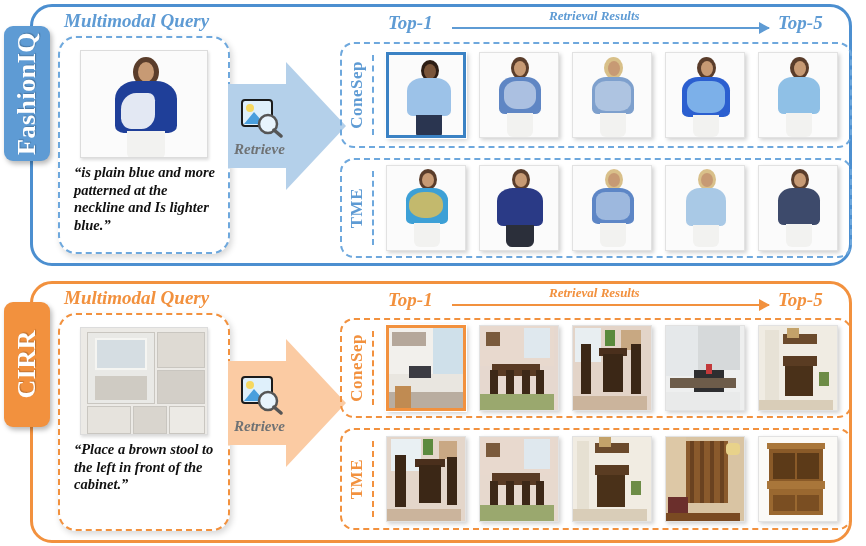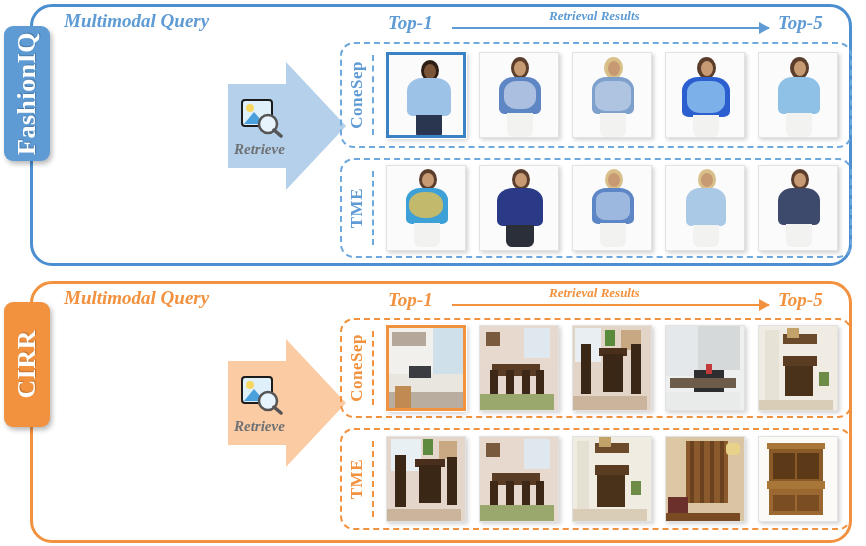--- a/index.html
+++ b/index.html
@@ -176,20 +176,33 @@
 
   <div class="hdr rr blue-txt" style="left:549px; top:8px;">Retrieval Results</div>
 
   <div class="rr-arrow blue-txt" style="left:452px; top:22px; width:317px; color:#5e9bd4;">
     <div class="shaft" style="background:#5e9bd4;"></div>
     <div class="head"></div>
   </div>
 
   <div class="hdr topn blue-txt" style="left:778px; top:12px;">Top-5</div>
 
+  <div class="qcard blue">
+    <div class="qimg">
+      <div class="ph">
+        <div class="bg"></div>
+        <div class="head" style="left:52px; top:6px; width:26px; height:30px;"></div>
+        <div class="face" style="left:57px; top:11px; width:16px; height:20px;"></div>
+        <div class="torso" style="left:34px; top:30px; width:62px; height:52px; background:#1f3f99;"></div>
+        <div class="rect" style="left:40px; top:42px; width:34px; height:36px; background:#f4f6fb; border-radius:45% 20% 40% 30%; opacity:.92;"></div>
+        <div class="legs" style="left:46px; top:80px; width:38px; height:28px;"></div>
+      </div>
+    </div>
+    <div class="qtext">“is plain blue and more patterned at the neckline and Is lighter blue.”</div>
+  </div>
 
   <div class="big-arrow" style="left:228px; top:62px; color:#b4d0ea;">
     <div class="body" style="background:#b4d0ea;"></div>
     <div class="tip"></div>
   </div>
   <div class="ret-icon" style="left:240px; top:98px;">
     <svg viewBox="0 0 44 40" width="44" height="40">
       <rect x="2" y="2" width="30" height="26" rx="3" fill="#dff0fb" stroke="#1b1b1b" stroke-width="2"></rect>
       <circle cx="10" cy="10" r="4" fill="#f6d860"></circle>
       <path d="M4 26 L14 14 L21 22 L26 17 L31 26 Z" fill="#4a9fdd"></path>
@@ -324,20 +337,36 @@
 
   <div class="hdr rr orange-txt" style="left:549px; top:285px;">Retrieval Results</div>
 
   <div class="rr-arrow" style="left:452px; top:299px; width:317px; color:#f2913e;">
     <div class="shaft" style="background:#f2913e;"></div>
     <div class="head"></div>
   </div>
 
   <div class="hdr topn orange-txt" style="left:778px; top:289px;">Top-5</div>
 
+  <div class="qcard orange">
+    <div class="qimg">
+      <div class="ph">
+        <div class="bg" style="background:#eceae6;"></div>
+        <div class="rect" style="left:6px; top:4px; width:68px; height:72px; background:#e9e9e6; border:1px solid #c9c6c0;"></div>
+        <div class="rect" style="left:14px; top:10px; width:52px; height:32px; background:#d5dde2; border:2px solid #f5f5f2;"></div>
+        <div class="rect" style="left:14px; top:48px; width:52px; height:24px; background:#cfcbc3;"></div>
+        <div class="rect" style="left:76px; top:4px; width:48px; height:36px; background:#dedad3; border:1px solid #c9c6c0;"></div>
+        <div class="rect" style="left:76px; top:42px; width:48px; height:34px; background:#d3cfc8; border:1px solid #c9c6c0;"></div>
+        <div class="rect" style="left:6px; top:78px; width:44px; height:28px; background:#e6e3dd; border:1px solid #c9c6c0;"></div>
+        <div class="rect" style="left:52px; top:78px; width:34px; height:28px; background:#d9d5ce; border:1px solid #c9c6c0;"></div>
+        <div class="rect" style="left:88px; top:78px; width:36px; height:28px; background:#eceae5; border:1px solid #c9c6c0;"></div>
+      </div>
+    </div>
+    <div class="qtext">“Place a brown stool to the left in front of the cabinet.”</div>
+  </div>
 
   <div class="big-arrow" style="left:228px; top:339px; color:#fbcba3;">
     <div class="body" style="background:#fbcba3;"></div>
     <div class="tip"></div>
   </div>
   <div class="ret-icon" style="left:240px; top:375px;">
     <svg viewBox="0 0 44 40" width="44" height="40">
       <rect x="2" y="2" width="30" height="26" rx="3" fill="#dff0fb" stroke="#1b1b1b" stroke-width="2"></rect>
       <circle cx="10" cy="10" r="4" fill="#f6d860"></circle>
       <path d="M4 26 L14 14 L21 22 L26 17 L31 26 Z" fill="#4a9fdd"></path>

